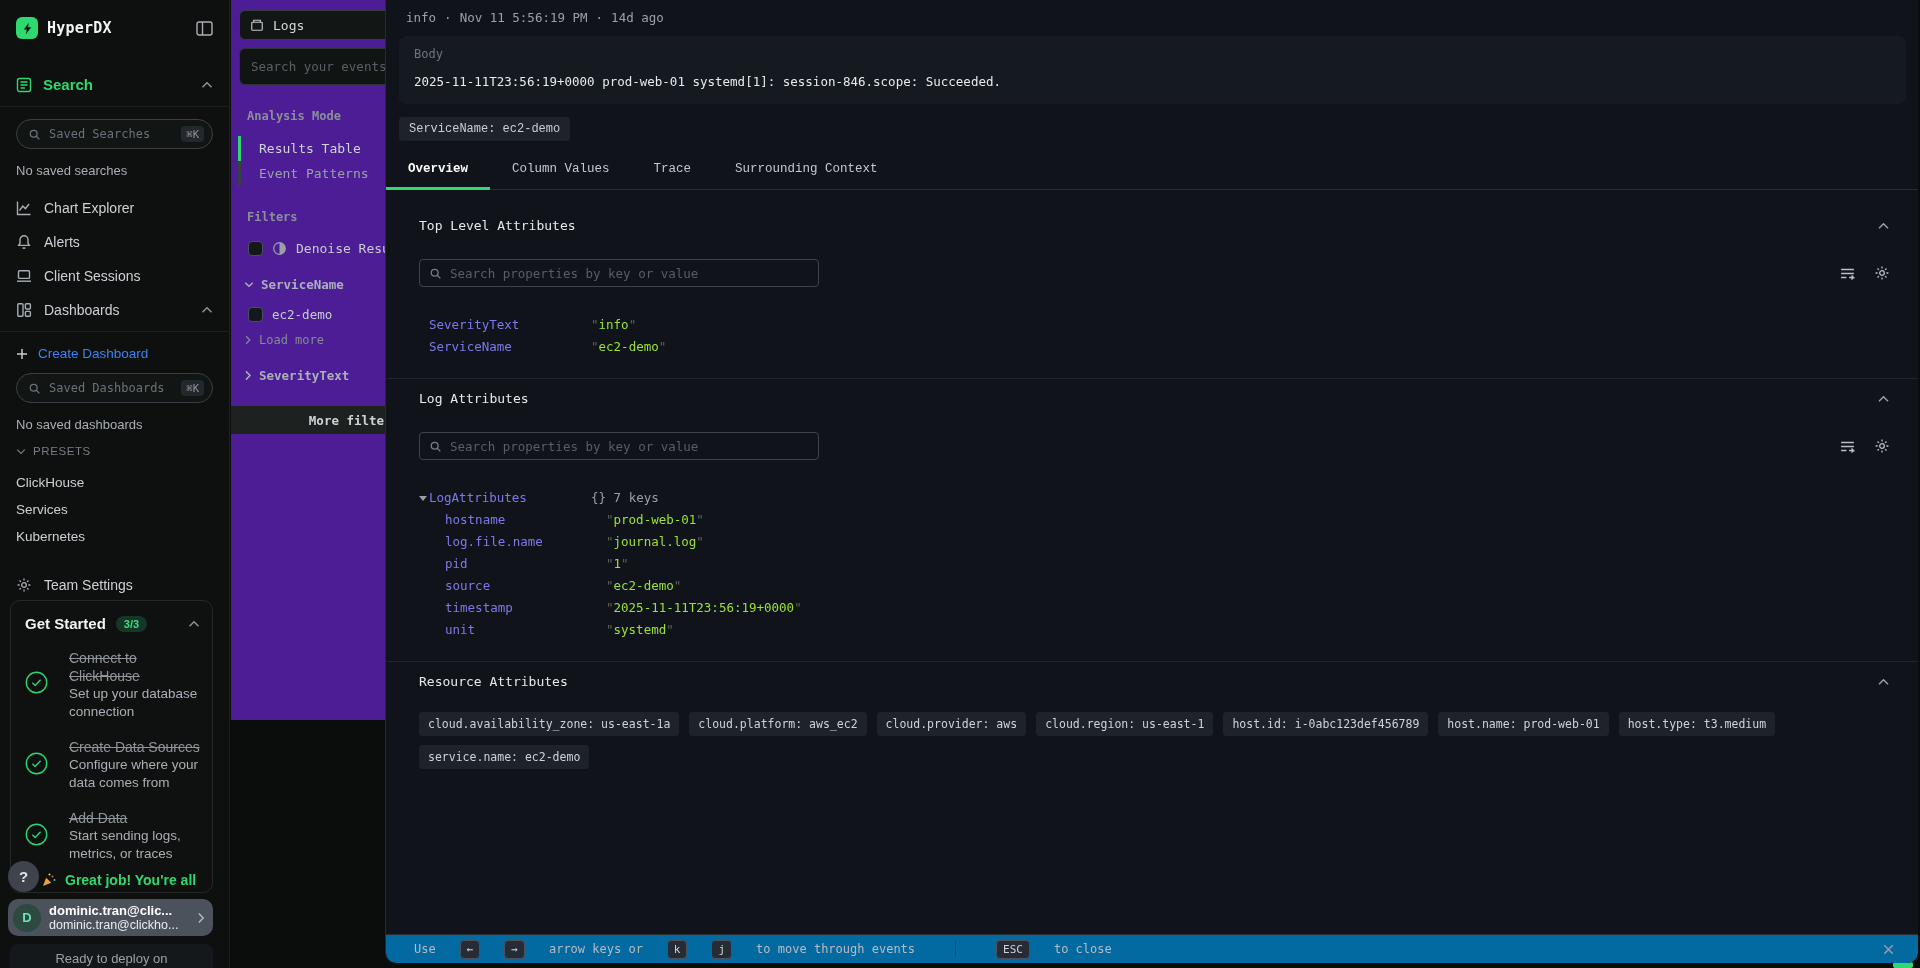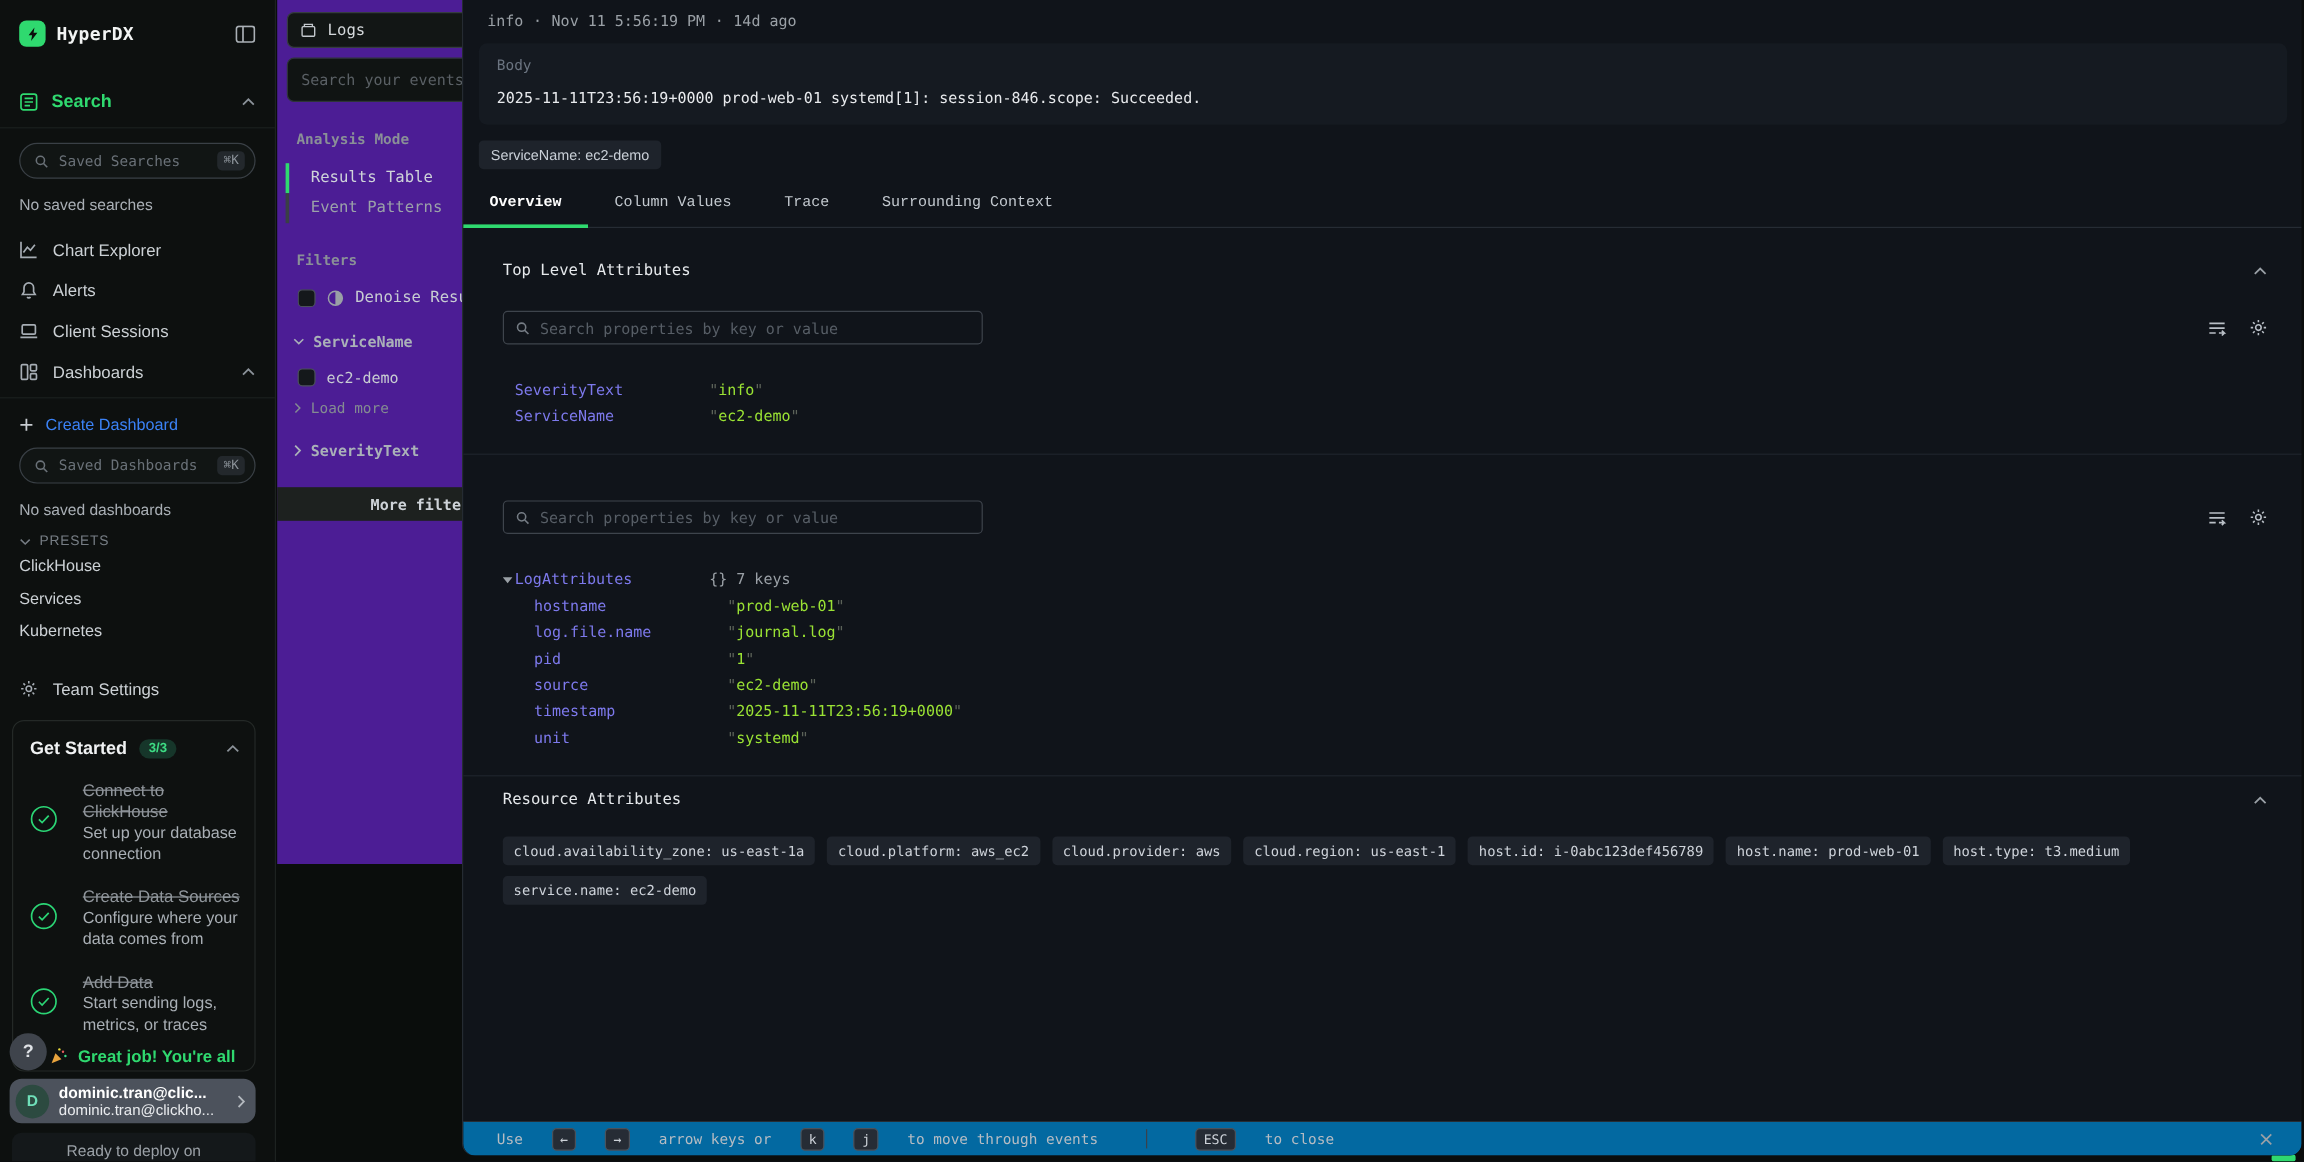--- a/index.html
+++ b/index.html
@@ -24,21 +24,21 @@
   .pill input::placeholder { color:#6a7178; }
   .shortcut { background:#23282c; border-radius:4px; padding:2px 5px; font-family:"DejaVu Sans Mono",monospace; font-size:10.5px; color:#8b9299; }
   .muted-line { margin:14px 16px 0; font-size:13px; color:#a9afb5; }
   .nav { margin-top:13px; }
   .nav-item { display:flex; align-items:center; gap:12px; padding:9px 16px; font-size:14px; color:#ccd1d5; cursor:pointer; }
   .nav-item .chev { margin-left:auto; color:#8b9299; }
   .nav-item.bordered { border-bottom:1px solid #1b201e; padding-bottom:13px; }
   .create-row { display:flex; align-items:center; gap:10px; padding:14px 16px 0; font-size:13.5px; color:#3b82f6; cursor:pointer; }
   .presets-head { margin:13px 16px 0; display:flex; align-items:center; gap:7px; font-size:11.5px; letter-spacing:.6px; color:#767d84; cursor:pointer; }
   .preset-item { padding:6px 16px; font-size:13.5px; color:#ccd1d5; cursor:pointer; }
-  .preset-first { margin-top:1px; }
+  .preset-first { margin-top:12px; }
   .team-row { display:flex; align-items:center; gap:12px; padding:10px 16px; margin-top:17px; font-size:14px; color:#ccd1d5; cursor:pointer; }
 
   .gs-card { position:absolute; left:10px; right:16px; top:600px; height:293px; border:1px solid #242927; border-radius:10px; padding:14px 12px 0 14px; background:#0e1110; }
   .gs-head { display:flex; align-items:center; gap:10px; }
   .gs-title { font-size:15px; font-weight:bold; color:#f0f2f3; }
   .gs-badge { background:#16362a; color:#3ddc84; font-size:11px; font-weight:bold; border-radius:999px; padding:2px 8px; }
   .gs-head .chev { margin-left:auto; color:#8b9299; }
   .gs-item { display:flex; gap:21px; margin-top:17px; align-items:flex-start; }
   .gs-item .ck { flex:0 0 auto; margin-top:14px; }
   .gs-item.firstitem .ck { margin-top:22px; }
@@ -73,21 +73,21 @@
   .load-more { display:flex; align-items:center; gap:7px; margin:11px 0 0 13px; font-family:"DejaVu Sans Mono",monospace; font-size:12px; color:#848b92; cursor:pointer; white-space:nowrap; }
   .more-btn { margin-top:23px; height:28px; background:#1d211f; border:none; width:100%; display:flex; align-items:center; justify-content:center; font-family:"DejaVu Sans Mono",monospace; font-weight:bold; font-size:12.5px; color:#ced3d8; cursor:pointer; }
 
   
   .overlay { position:absolute; left:385px; top:0; width:1533px; height:963px; background:#10141a; border-left:1px solid #252b32; border-radius:0 0 10px 10px; z-index:10; overflow:hidden; }
   .green-sliver { position:absolute; left:1893px; top:962px; width:20px; height:6px; background:#2fd96f; border-radius:2px; z-index:9; }
   .meta-row { padding:10px 0 0 20px; display:flex; gap:8px; font-family:"DejaVu Sans Mono",monospace; font-size:12.5px; color:#9aa0a6; }
   .body-card { margin:11px 12px 0 13px; background:#151a21; border-radius:7px; padding:11px 15px 15px; }
   .body-label { font-family:"DejaVu Sans Mono",monospace; font-size:12px; color:#6b7480; }
   .body-text { margin-top:13px; font-family:"DejaVu Sans Mono",monospace; font-size:12.5px; color:#e8eaed; }
-  .svc-tag { display:inline-flex; margin:13px 0 0 13px; background:#1e232b; border-radius:4px; padding:5px 10px; font-family:Liberation Sans, sans-serif; font-size:12px; color:#c9cfd7; }
+  .svc-tag { display:inline-flex; margin:13px 0 0 13px; background:#1e232b; border-radius:4px; padding:5px 10px; font-family:Liberation Mono, monospace; font-size:12px; color:#c9cfd7; }
   .tabs { display:flex; margin-top:11px; border-bottom:1px solid #262c34; }
   .tab { padding:10px 22px 13px; font-family:Liberation Mono, monospace; font-size:12.5px; color:#c3c9cf; position:relative; cursor:pointer; }
   .tab.active { color:#ffffff; font-weight:bold; }
   .tab.active::after { content:""; position:absolute; left:0; right:0; bottom:-1px; height:3px; background:#2fd96f; }
   .dsection { padding:28px 28px 20px 33px; border-bottom:1px solid #1f252c; }
   .dsection.tight { padding-top:12px; }
   .dsection.last { border-bottom:none; padding-bottom:24px; }
   .dsec-head { display:flex; align-items:center; font-family:"DejaVu Sans Mono",monospace; font-size:13px; color:#e6e9ec; }
   .dsec-head .chev-btn { margin-left:auto; background:none; border:none; color:#9aa0a6; cursor:pointer; }
   .sec-tools { display:flex; align-items:center; margin-top:26px; }
@@ -427,20 +427,28 @@
       </div>
       <div class="prow toplevel">
         <span class="pkey">ServiceName</span>
         <span class="pval">ec2-demo</span>
       </div>
     </div>
   </div>
 
   
   <div class="dsection tight">
+    <div class="dsec-head">
+      <span>Log Attributes</span>
+      <button class="chev-btn">
+        <svg width="13" height="8" viewBox="0 0 12 8" fill="none" stroke="currentColor" stroke-width="1.5">
+            <path d="M1.5 6.2 6 1.8l4.5 4.4"></path>
+          </svg>
+      </button>
+    </div>
     <div class="sec-tools">
       <div class="prop-search">
         <svg width="13" height="13" viewBox="0 0 16 16" fill="none" stroke="#757c84" stroke-width="1.6">
             <circle cx="7" cy="7" r="4.2"></circle>
             <path d="M10.2 10.2 14 14"></path>
           </svg>
         <input type="text" placeholder="Search properties by key or value" style="">
       </div>
       <div class="tools-right">
         <button class="icon-btn">

